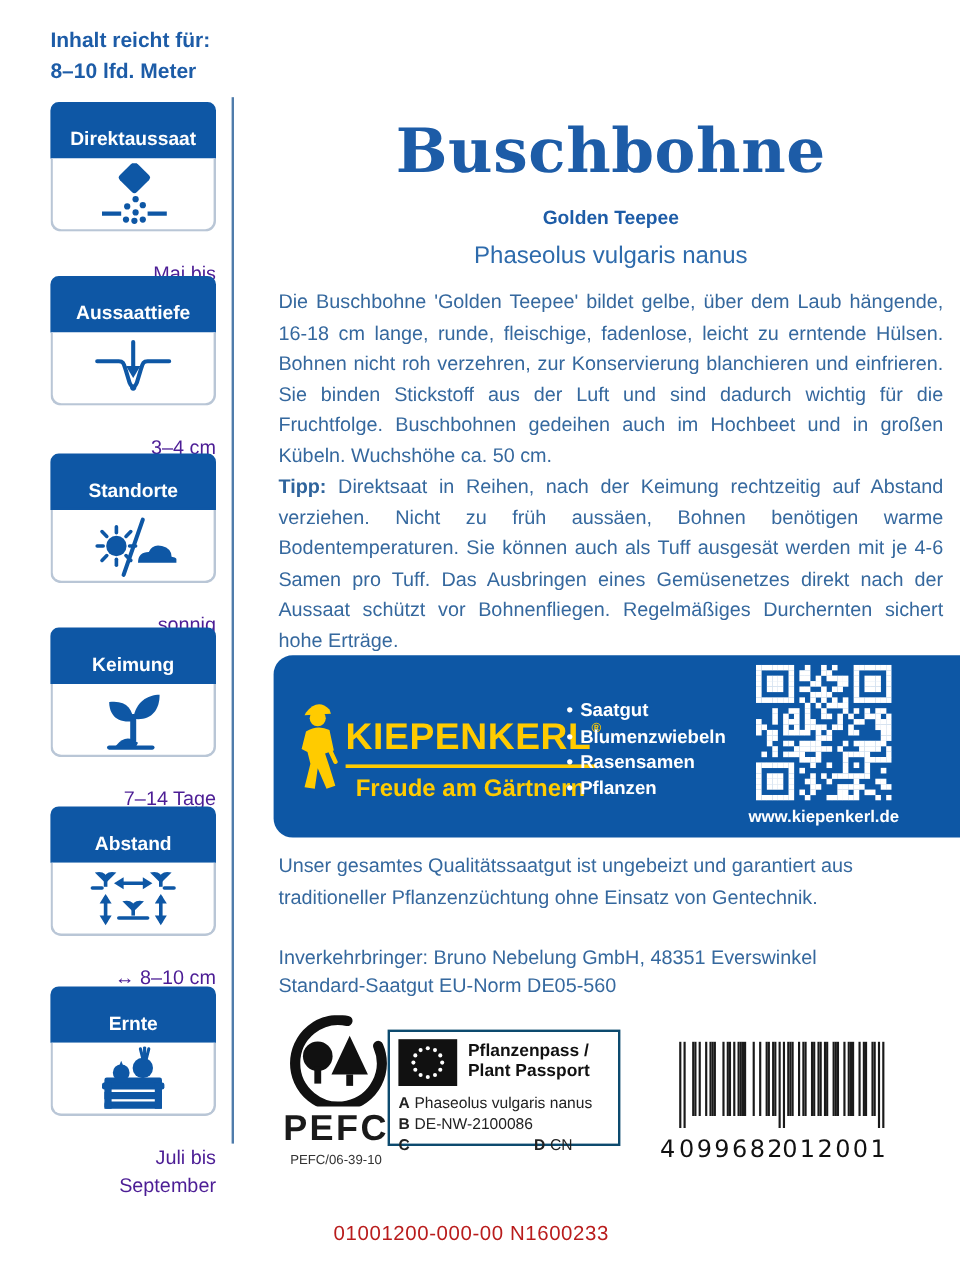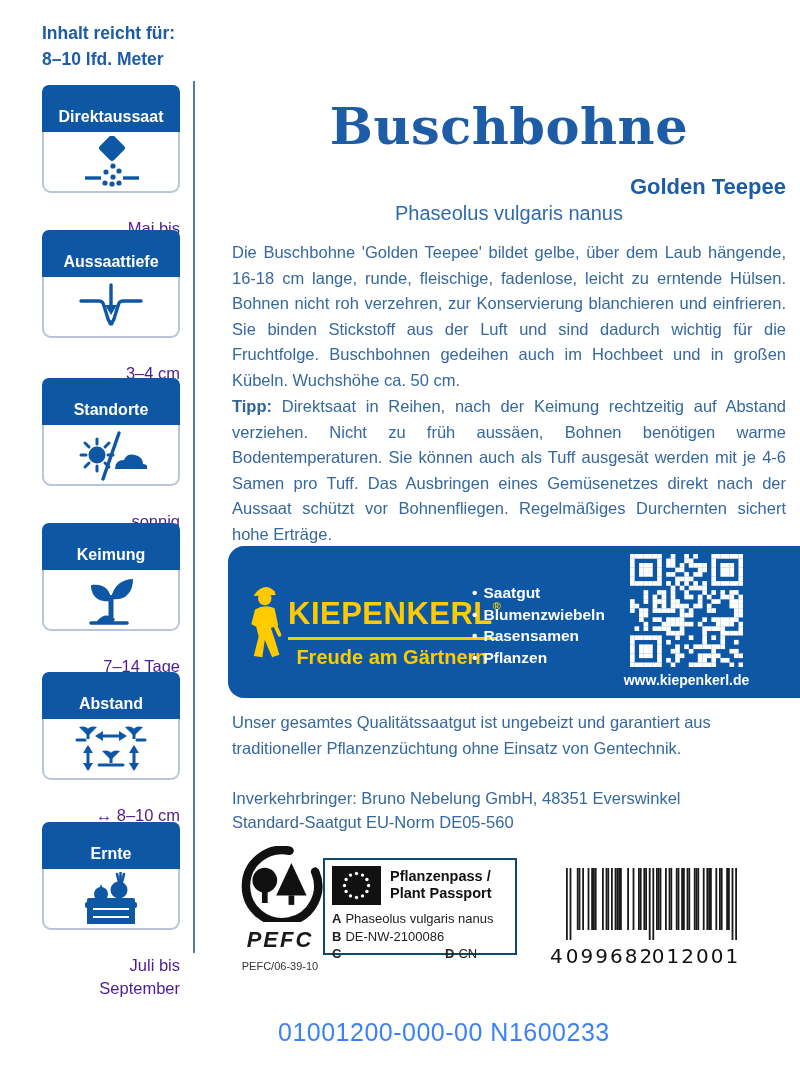--- a/index.html
+++ b/index.html
@@ -39,22 +39,22 @@
   .card svg { display:block; }
 
   
   .main { position:absolute; left:232px; top:0; width:554px; }
   .title {
     position:absolute; top:96px; width:554px; text-align:center;
     font-family:"DejaVu Serif","Liberation Serif",serif;
     font-weight:bold; font-size:51px; color:#1d5ca7; letter-spacing:0.5px;
   }
   .variety {
-    position:absolute; top:174px; width:554px; text-align:right;
-    font-weight:bold; font-size:22px; color:#1d5ca7;
+    position:absolute; top:174px; width:554px; text-align:center;
+    font-weight:bold; font-size:16px; color:#1d5ca7;
   }
   .botanical {
     position:absolute; top:202px; width:554px; text-align:center;
     font-size:20px; color:#2e6bac;
   }
   .para {
     position:absolute; width:554px; text-align:justify;
     font-size:16.5px; line-height:25.5px; color:#35689e;
   }
   .para b { color:#2f649c; }
@@ -87,21 +87,21 @@
   .bullet-row { display:flex; font-weight:bold; font-size:15.5px; color:#ffffff; line-height:21.5px; }
   .bullet-char { margin-right:6px; }
   .qr { position:absolute; left:402px; top:8px; width:113px; height:113px; }
   .qr-url {
     position:absolute; left:392px; top:126px; width:133px; text-align:center;
     font-weight:bold; font-size:14px; color:#ffffff; white-space:nowrap;
   }
 
   
   .pefc { position:absolute; left:228px; top:846px; width:104px; text-align:center; color:#1a1a1a; }
-  .pefc-name { font-weight:bold; font-size:22px; letter-spacing:2px; line-height:28px;font-style:italic; }
+  .pefc-name { font-weight:bold; font-size:30px; letter-spacing:2px; line-height:28px; }
   .pefc-code { font-size:11px; color:#333; margin-top:6px; }
 
   .passport {
     position:absolute; left:323px; top:858px; width:194px; height:97px;
     border:2px solid #0c4a6e; background:#fff; padding:6px 7px;
   }
   .pp-head { display:flex; }
   .eu-flag { width:49px; height:39px; background:#111; position:relative; flex:none; }
   .pp-title { margin-left:9px; font-weight:bold; font-size:14.5px; line-height:17px; color:#111; padding-top:2px; }
   .pp-rows { margin-top:5px; font-size:13px; color:#222; line-height:17.5px; position:relative; }
@@ -110,21 +110,21 @@
 
   .barcode { position:absolute; left:550px; top:868px; width:200px; }
   .bc-digits { position:relative; height:22px; font-size:20px; color:#111; font-family:"DejaVu Sans","Liberation Sans",sans-serif; }
   .bc-digits span { position:absolute; top:-2px; }
   .bc-lead { left:0; }
   .bc-g1 { left:60px; transform:translateX(-50%); letter-spacing:2px; }
   .bc-g2 { left:146px; transform:translateX(-50%); letter-spacing:2px; }
 
   .bottom-code {
     position:absolute; left:278px; top:1018px;
-    font-size:25px; color:#3b82f6; letter-spacing:0.5px;
+    font-size:17px; color:#b91c1c; letter-spacing:0.5px;
   }
 </style>
 </head>
 <body>
 
 <div class="intro">
   <div>Inhalt reicht für:</div>
   <div>8–10 lfd. Meter</div>
 </div>
 

